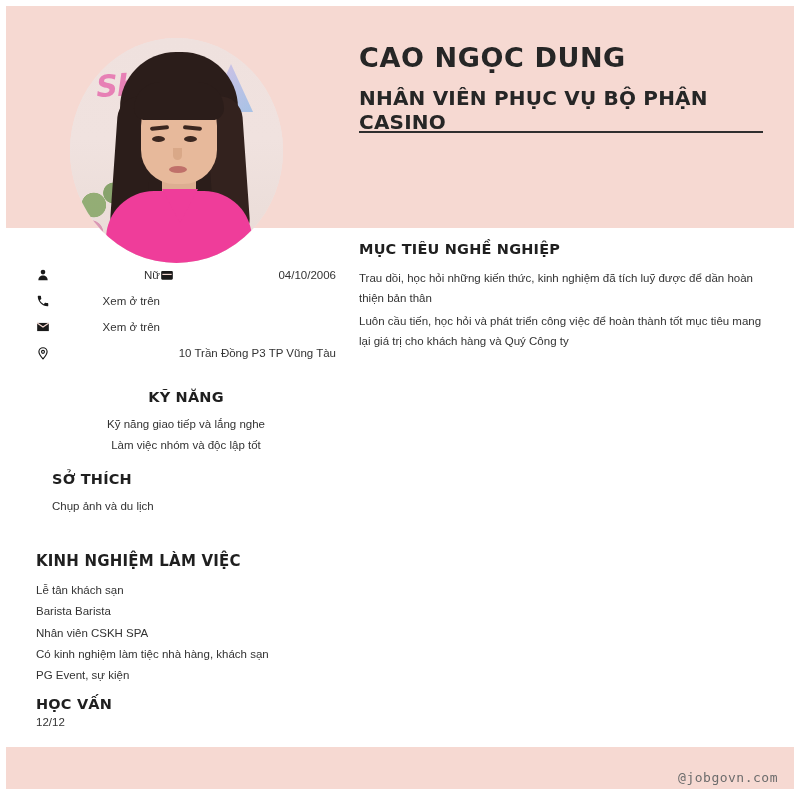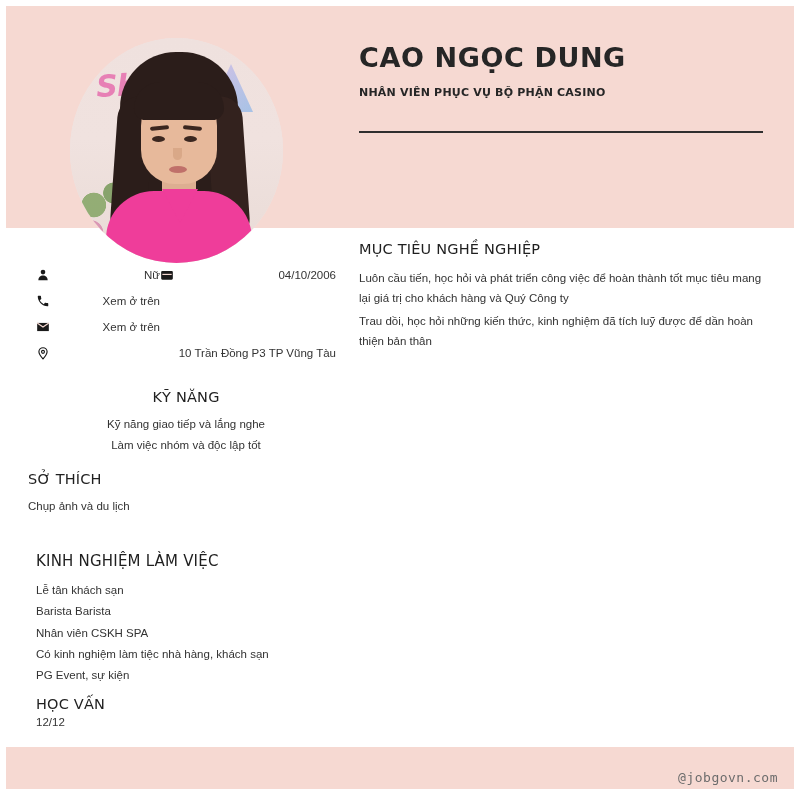--- a/index.html
+++ b/index.html
@@ -170,21 +170,21 @@
     font-family: "DejaVu Sans", sans-serif;
     font-size: 27px;
     font-weight: 700;
     color: #262626;
     letter-spacing: .6px;
   }
   .job-title {
     position: absolute;
     top: 86px; left: 359px;
     font-family: "DejaVu Sans", sans-serif;
-    font-size: 11px;
+    font-size: 20px;
     font-weight: 700;
     color: #262626;
     letter-spacing: .2px;
   }
   .rule {
     position: absolute;
     top: 131px; left: 359px;
     width: 404px; height: 2px;
     background: #2f2f2f;
   }
@@ -205,33 +205,33 @@
     font-size: 11.5px;
     color: #333;
     text-align: right;
   }
   .info-wide { grid-column: 2 / 5; }
   .ic { display: inline-block; line-height: 0; color: #1a1a1a; }
 
   .sec-title {
     font-family: "DejaVu Sans", sans-serif;
     font-size: 14.5px;
-    font-weight: 400;
+    font-weight: 700;
     color: #1f1f1f;
     letter-spacing: .2px;
   }
   .sec-line {
     font-size: 11.5px;
     color: #333;
     line-height: 1.85;
   }
 
   .blk-skills { position: absolute; top: 389px; left: 36px; width: 300px; text-align: center; }
   .blk-skills .sec-title { margin-bottom: 9px; }
-  .blk-hobby { position: absolute; top: 471px; left: 28px; width: 300px; }
+  .blk-hobby { position: absolute; top: 471px; left: 52px; width: 300px; }
   .blk-hobby .sec-title { margin-bottom: 9px; }
   .blk-exp { position: absolute; top: 552px; left: 36px; width: 360px; }
   .blk-exp .sec-title { font-size: 15px; margin-bottom: 10px; }
   .blk-edu { position: absolute; top: 696px; left: 36px; width: 300px; }
   .blk-edu .sec-title { }
 
   
   .blk-goal {
     position: absolute;
     top: 241px; left: 359px;
@@ -368,20 +368,20 @@
     <div class="sec-line">PG Event, sự kiện</div>
   </div>
 
   <div class="blk-edu">
     <div class="sec-title">HỌC VẤN</div>
     <div class="sec-line">12/12</div>
   </div>
 
   <div class="blk-goal">
     <div class="sec-title">MỤC TIÊU NGHỀ NGHIỆP</div>
+    <p class="goal-p">Trau dồi, học hỏi những kiến thức, kinh nghiệm đã tích luỹ được để dần hoàn thiện bản thân</p>
     <p class="goal-p">Luôn cầu tiến, học hỏi và phát triển công việc để hoàn thành tốt mục tiêu mang lại giá trị cho khách hàng và Quý Công ty</p>
-    <p class="goal-p">Trau dồi, học hỏi những kiến thức, kinh nghiệm đã tích luỹ được để dần hoàn thiện bản thân</p>
   </div>
 
   <div class="footer-band"></div>
   <div class="footer-wm">@jobgovn.com</div>
 
 </div>
 
 </body></html>

